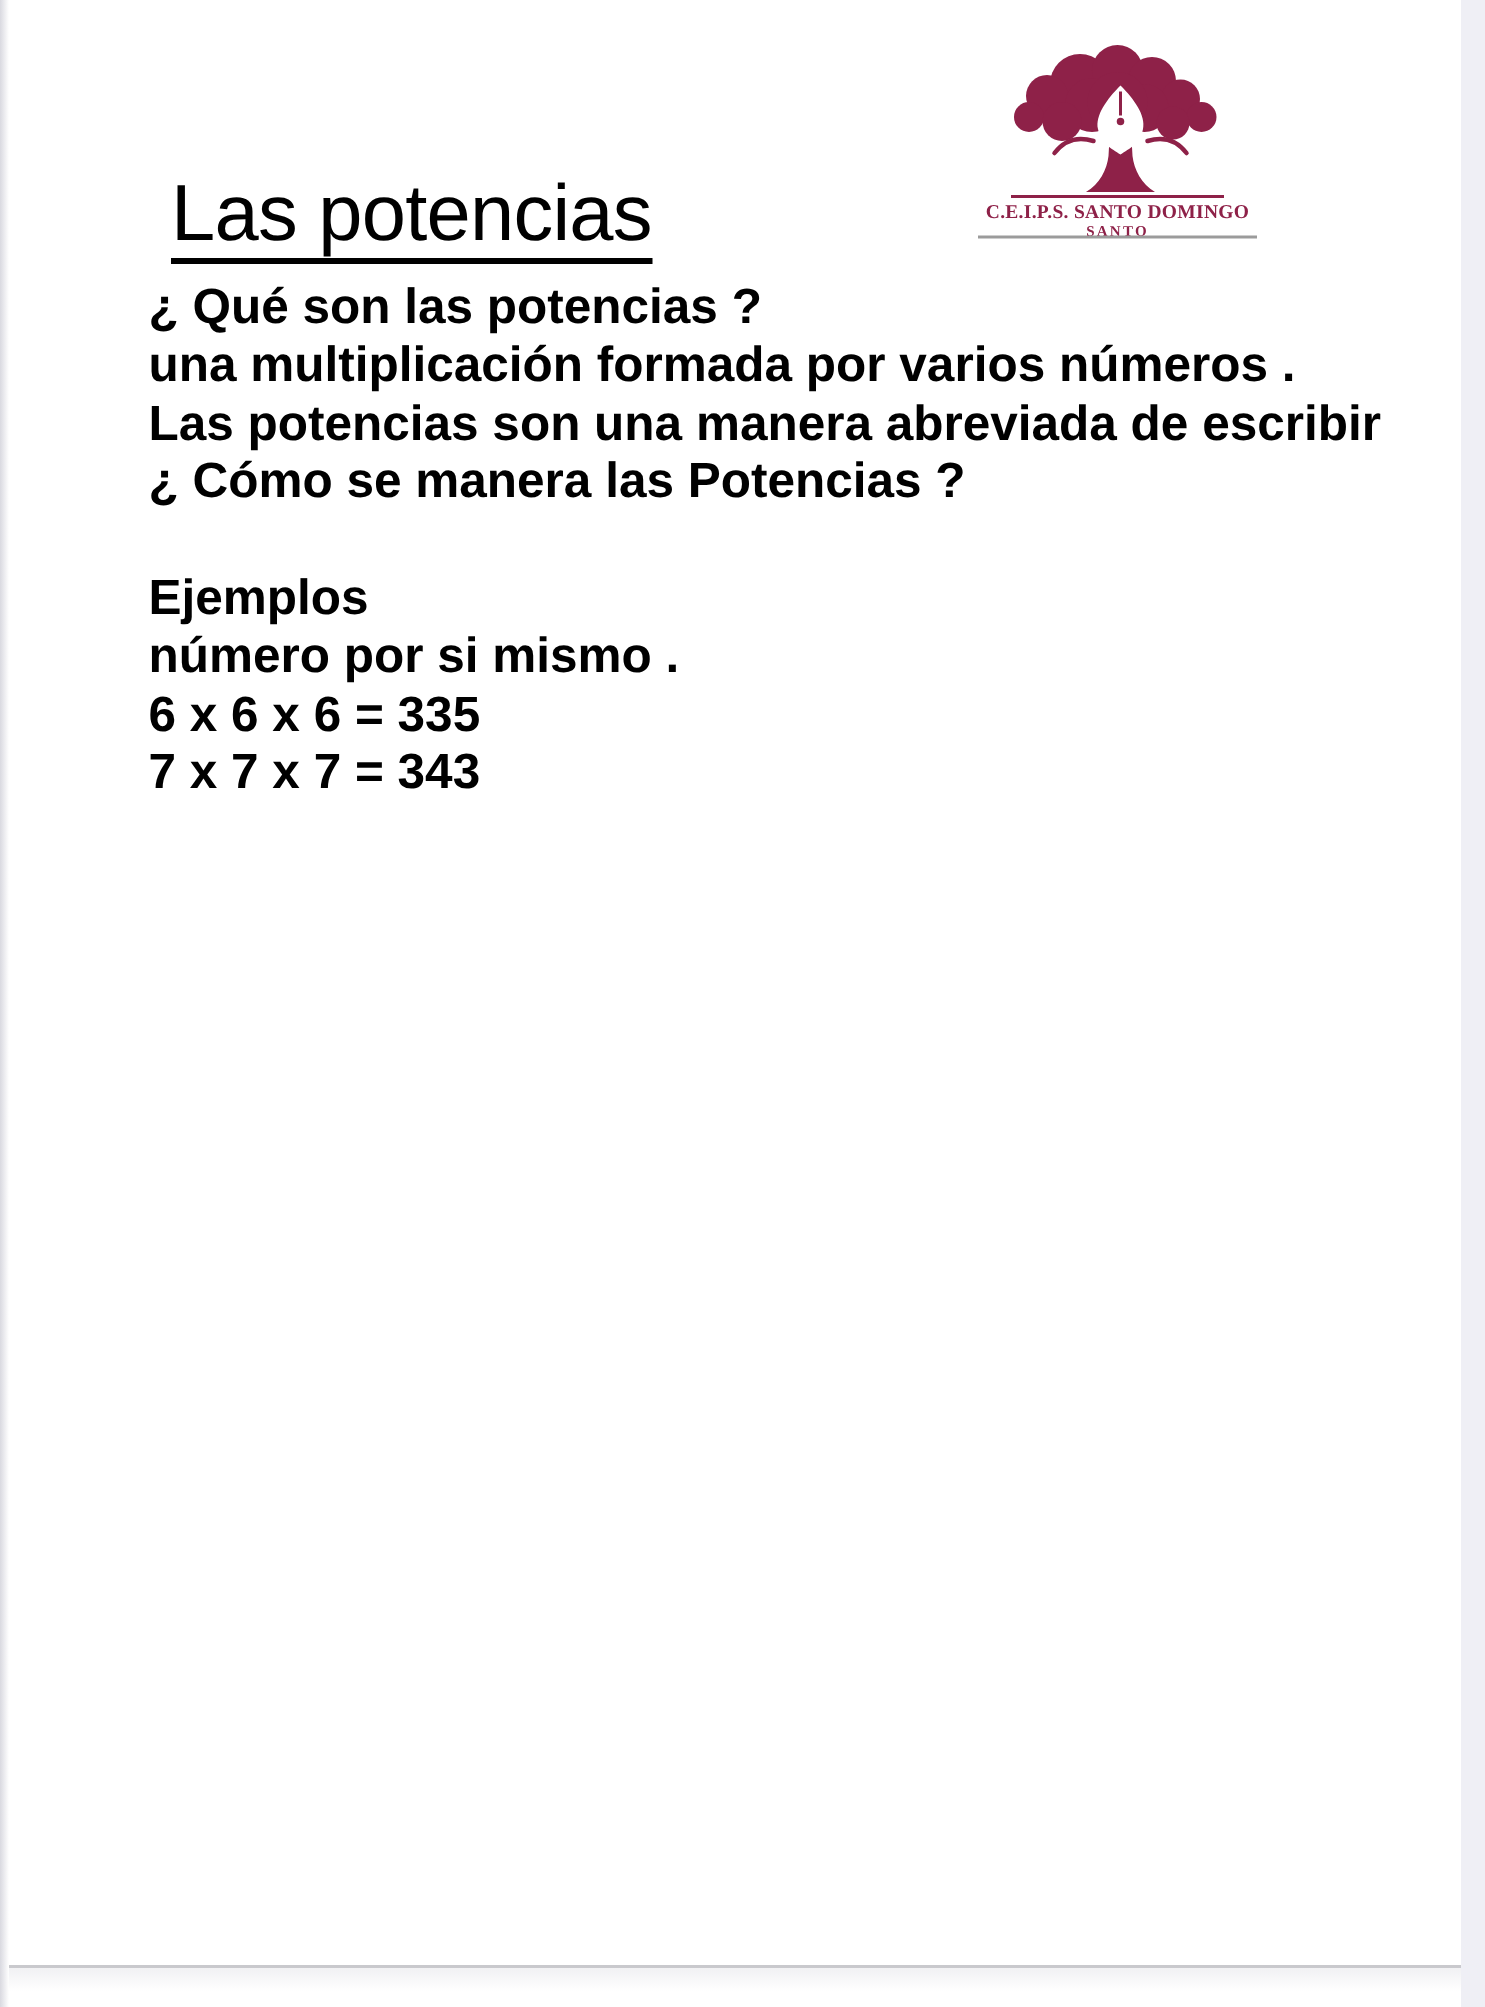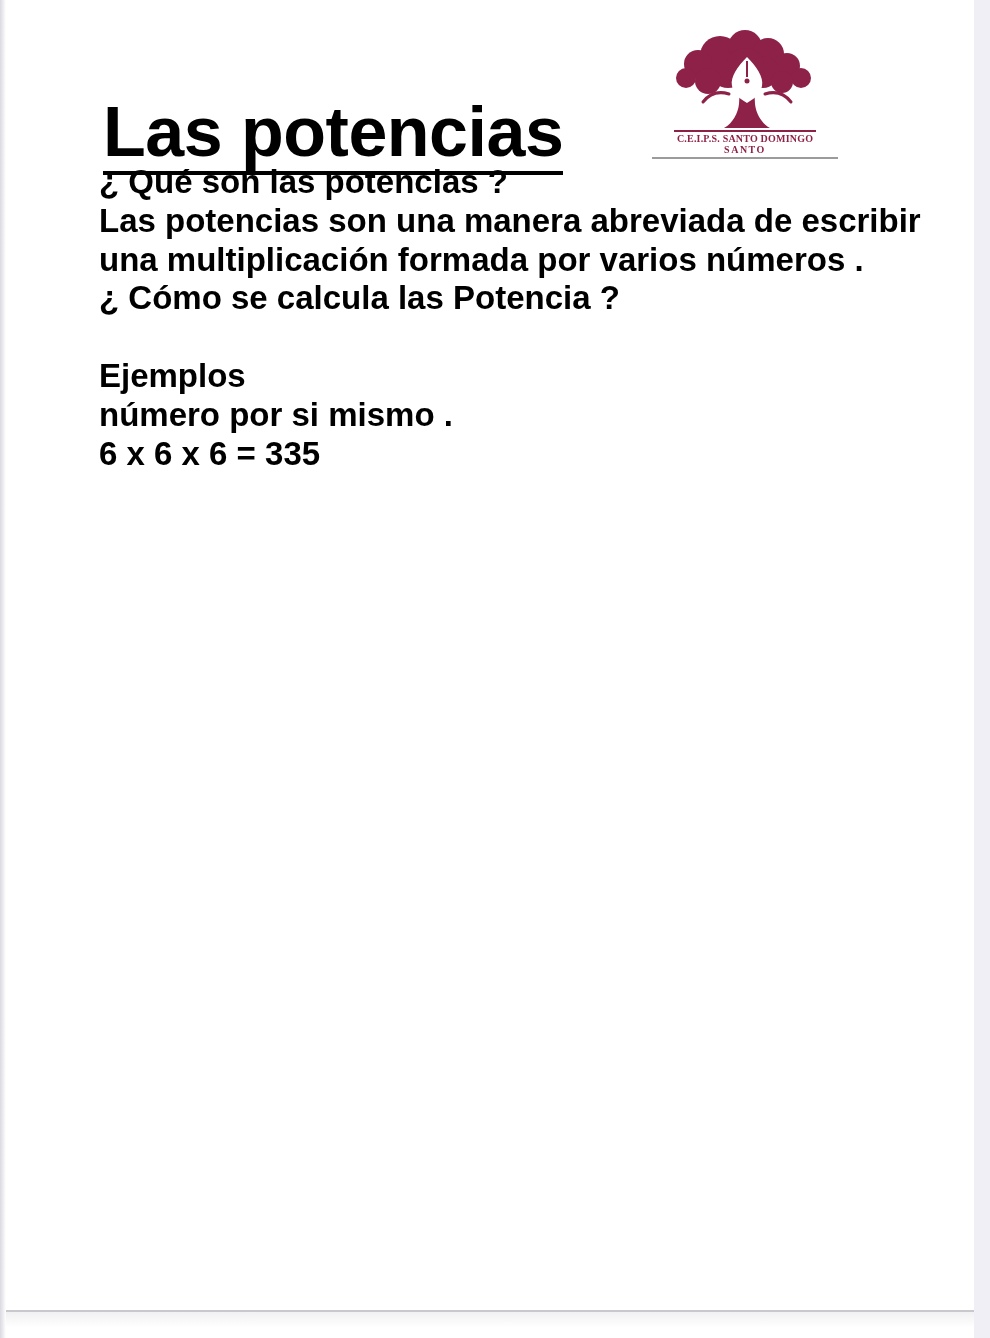--- a/index.html
+++ b/index.html
@@ -57,21 +57,21 @@
   }
   .logo svg { display: block; margin: 0 auto; }
   .name-rule {
     width: 142px; height: 2px;
     background: #8e2148;
     margin: 1px auto 1px auto;
   }
   .school-name {
     font-family: "Liberation Serif", serif;
     font-weight: bold;
-    font-size: 10px;
+    font-size: 13px;
     letter-spacing: 0.2px;
     white-space: nowrap;
     color: #8e2148;
   }
   .school-location {
     font-family: "Liberation Serif", serif;
     font-weight: bold;
     font-size: 10px;
     letter-spacing: 1.5px;
     color: #8e2148;
@@ -84,25 +84,25 @@
   }
 
   
   .content {
     position: absolute;
     left: 99px; top: 101px;
     width: 810px;
     color: #000000;
   }
   .doc-title {
-    font-size: 70px;
-    font-weight: bold;
+    font-size: 53px;
+    font-weight: normal;
     line-height: 54px;
     letter-spacing: -0.5px;
-    margin: 4px;
+    margin: 15px;
   }
   .doc-title .underlined {
     border-bottom: 4px solid #000000;
   }
   .body-text {
     margin-top: 4px;
     font-size: 33px;
     font-weight: bold;
     line-height: 38.8px;
   }
@@ -144,27 +144,28 @@
       <div class="school-name">C.E.I.P.S. SANTO DOMINGO</div>
       <div class="school-location">SANTO</div>
     </div>
     <div class="header-rule"></div>
 
     <div class="content">
       <h1 class="doc-title"><span class="underlined">Las potencias</span></h1>
 
       <div class="body-text">
         <div class="line">¿ Qué son las potencias ?</div>
+        <div class="line">una multiplicación formada por varios números .</div>
         <div class="line">Las potencias son una manera abreviada de escribir</div>
-        <div class="line">una multiplicación formada por varios números .</div>
-        <div class="line">¿ Cómo se calcula las Potencia ?</div>
+        <div class="line">¿ Cómo se manera las Potencias ?</div>
         <div class="line examples-heading">Ejemplos</div>
 
         <div class="line">número por si mismo .</div>
         <div class="line">6 x 6 x 6 = 335</div>
+        <div class="line">7 x 7 x 7 = 343</div>
 
       </div>
     </div>
 
   </div>
 
   <div class="page-bottom-line"></div>
   <div class="below-page"></div>
   <div class="app-bg-right"></div>
   <div class="left-edge-shadow"></div>

